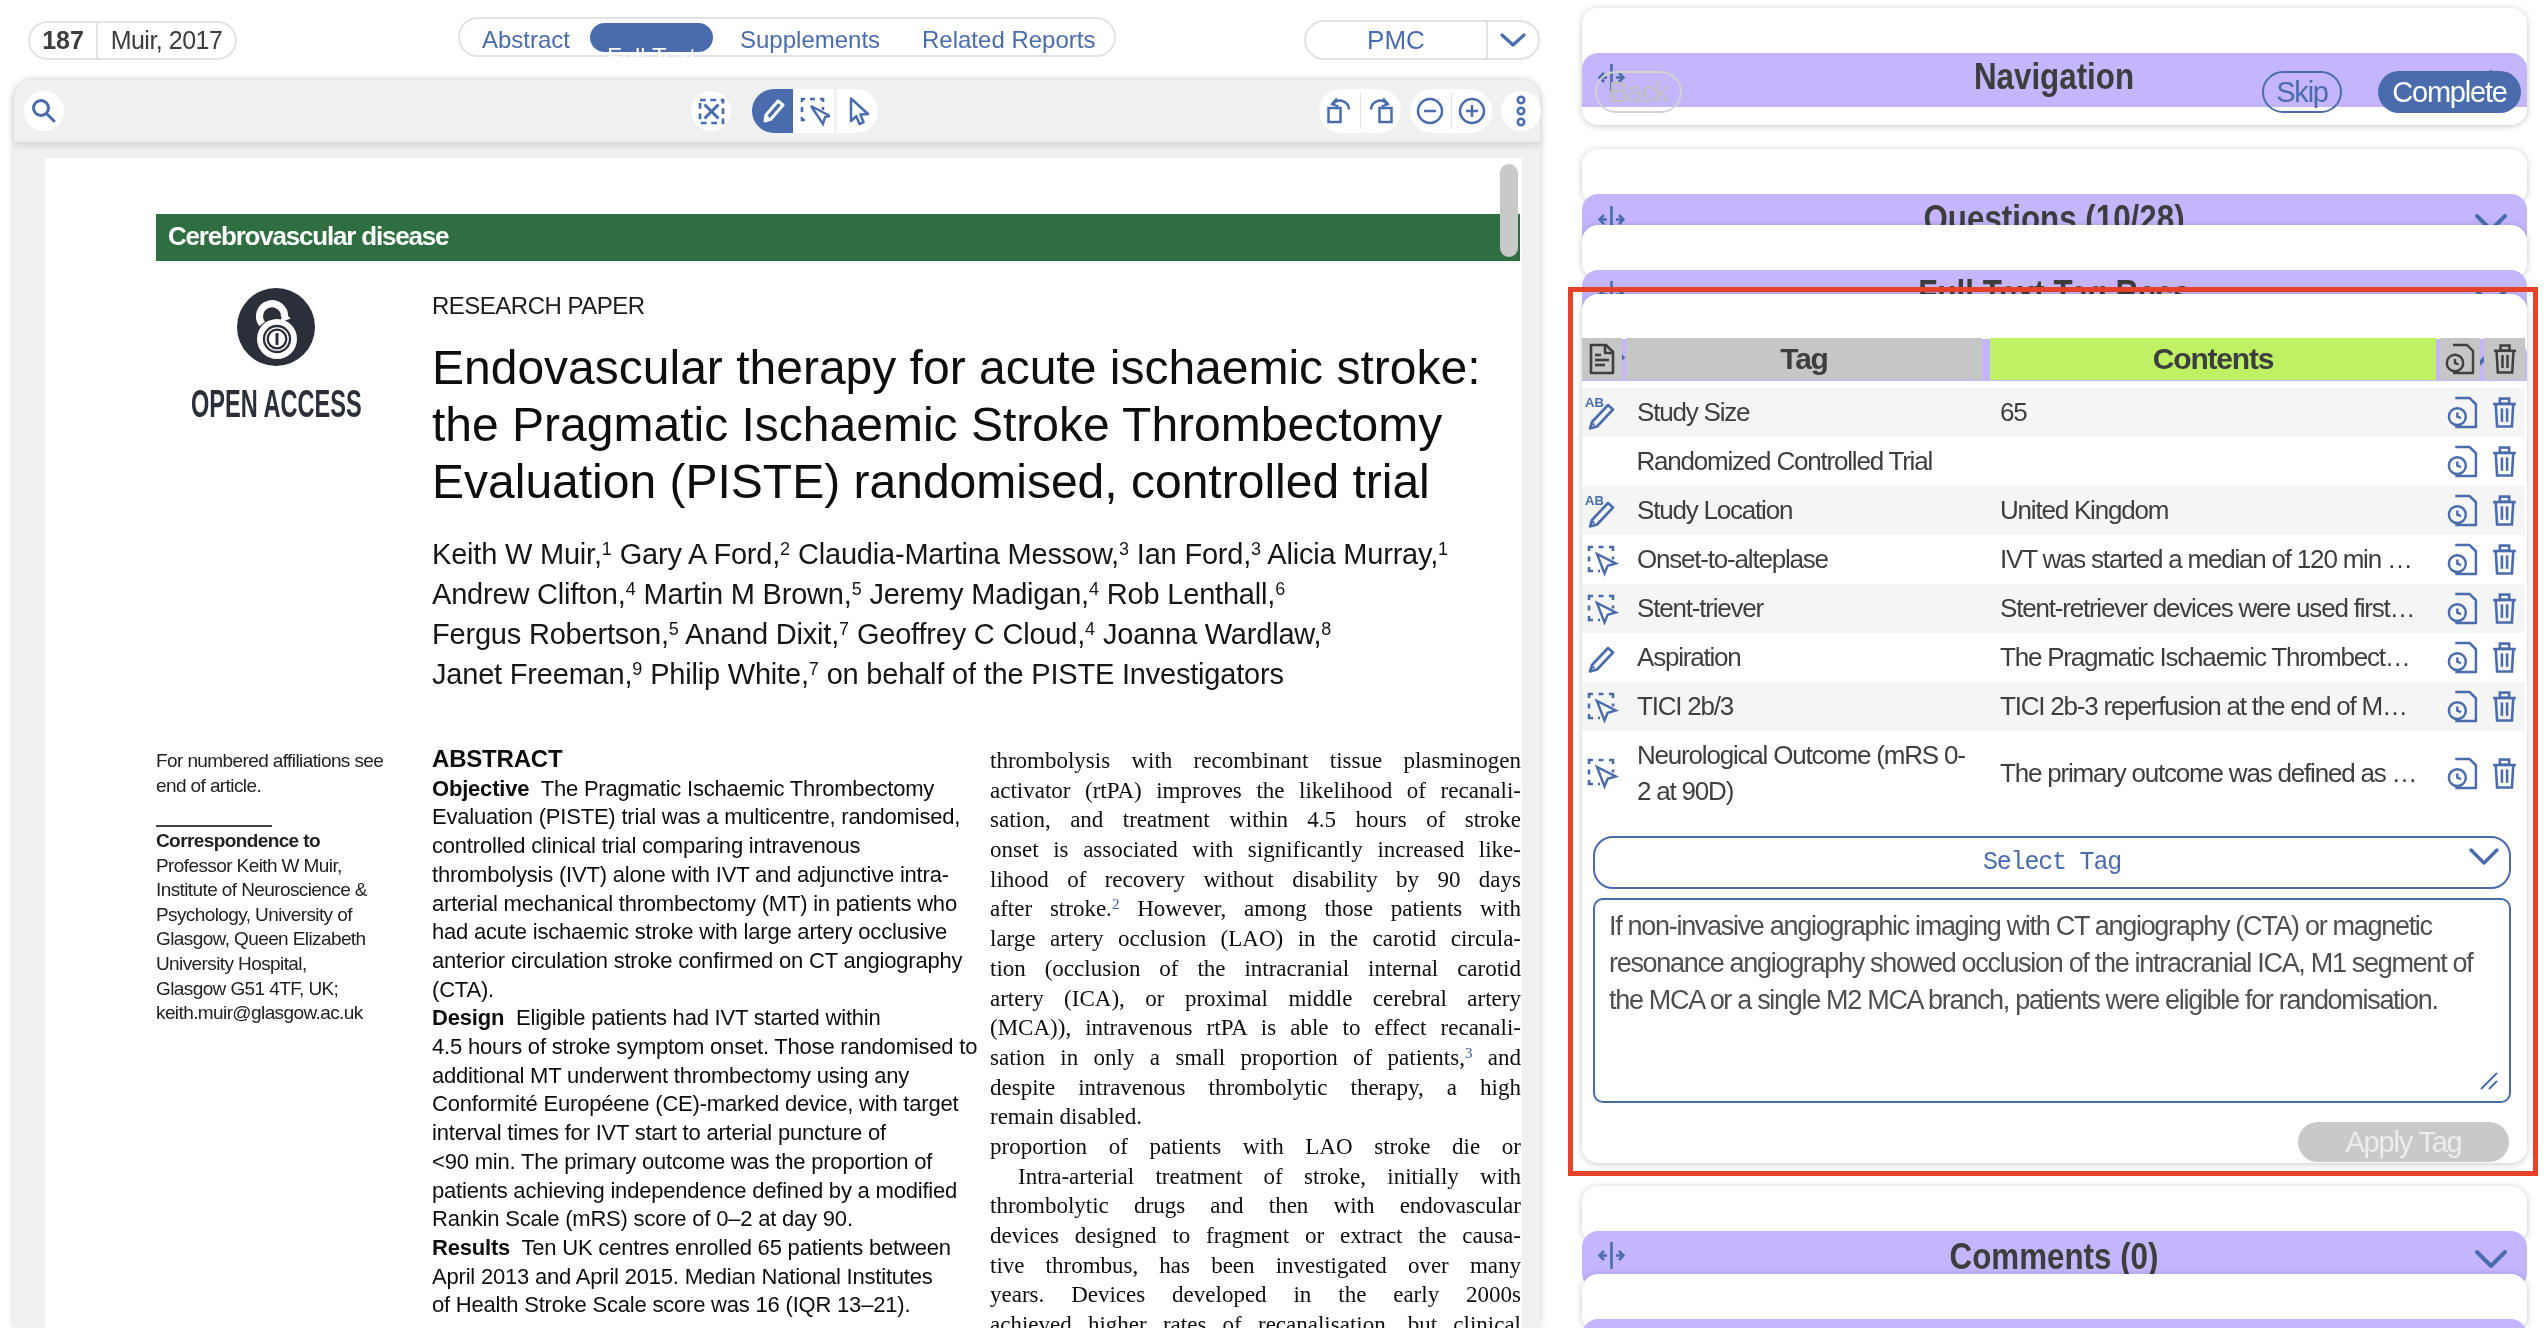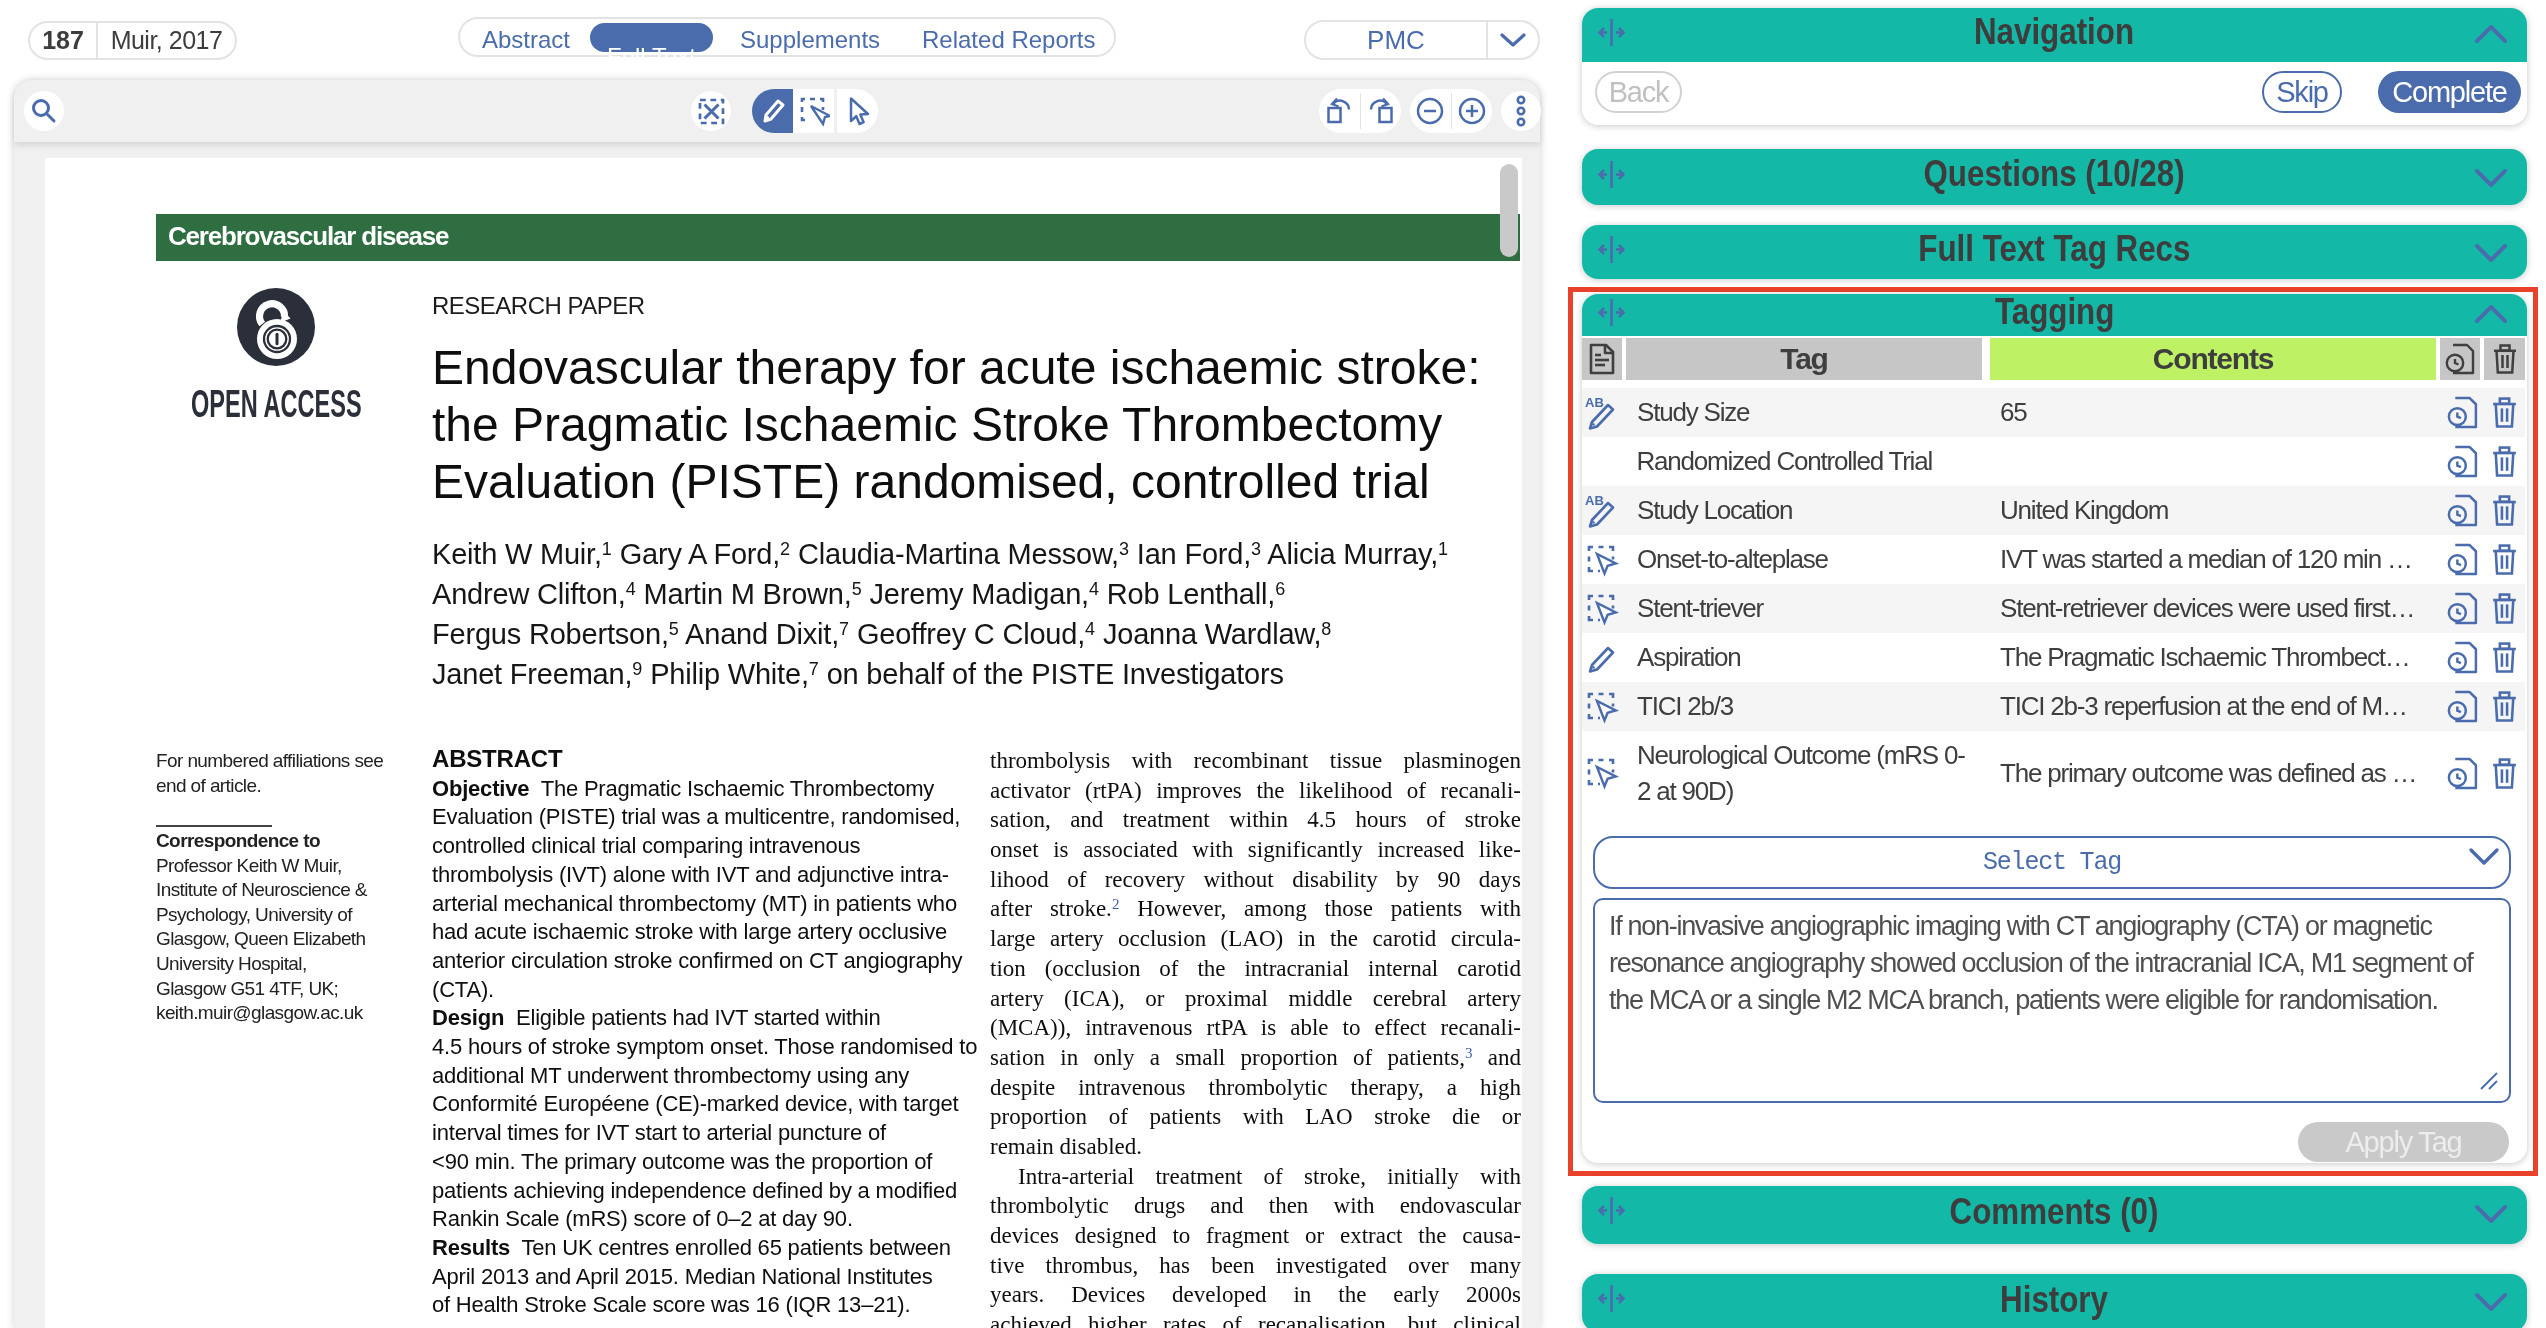--- a/index.html
+++ b/index.html
@@ -55,22 +55,22 @@
 .sideblk { left:111px; font-size:19px; line-height:24.6px; color:#222; letter-spacing:-0.6px; }
 #abscol { left:387px; top:587px; font-size:22px; line-height:28.7px; color:#0e0e0e; letter-spacing:-0.2px; }
 #sercol { left:945px; top:588px; width:531px; font-size:23px; line-height:29.7px;
   font-family:"Liberation Serif", serif; color:#0e0e0e; }
 #sercol .jl { text-align:justify; text-align-last:justify; height:29.7px; }
 #sercol sup { color:#3a5fa8; font-size:15px; vertical-align:7px; line-height:0; }
 
 
 .card { position:absolute; left:1582px; width:945px; background:#fff;
   border-radius:16px; box-shadow:0 1px 7px rgba(0,0,0,.22); }
-.chead { position:relative; height:54px; background:#14b8a6; border-radius:16px 16px 0 0;
-  display:flex; align-items:center; justify-content:center; }
+.chead { position:relative; height:54px; background:#c4b5fd; border-radius:16px 16px 0 0;
+  display:flex; align-items:center; justify-content:center;margin-top:45px; }
 .chead.only { border-radius:16px; height:100%; }
 .chead .ttl { font-size:36px; font-weight:bold; color:#3d3d3d; display:inline-block;
   transform:scaleX(0.87); white-space:nowrap; position:relative; top:-3px; }
 .mico { position:absolute; left:16px; top:8px; }
 .chv  { position:absolute; right:18px; top:15px; }
 .btn { position:absolute; border-radius:22px; font-size:29px; letter-spacing:-1.2px; display:flex;
   align-items:center; justify-content:center; }
 
 
 .trow { position:absolute; left:0; width:943px; height:49px; display:flex; align-items:center; }
@@ -221,22 +221,22 @@
       <div class="jl">sation, and treatment within 4.5 hours of stroke</div>
       <div class="jl">onset is associated with significantly increased like-</div>
       <div class="jl">lihood of recovery without disability by 90 days</div>
       <div class="jl">after stroke.<sup>2</sup> However, among those patients with</div>
       <div class="jl">large artery occlusion (LAO) in the carotid circula-</div>
       <div class="jl">tion (occlusion of the intracranial internal carotid</div>
       <div class="jl">artery (ICA), or proximal middle cerebral artery</div>
       <div class="jl">(MCA)), intravenous rtPA is able to effect recanali-</div>
       <div class="jl">sation in only a small proportion of patients,<sup>3</sup> and</div>
       <div class="jl">despite intravenous thrombolytic therapy, a high</div>
+      <div class="jl" style="text-align-last:left;">remain disabled.</div>
       <div class="jl">proportion of patients with LAO stroke die or</div>
-      <div class="jl" style="text-align-last:left;">remain disabled.</div>
       <div class="jl" style="text-indent:28px;">Intra-arterial treatment of stroke, initially with</div>
       <div class="jl">thrombolytic drugs and then with endovascular</div>
       <div class="jl">devices designed to fragment or extract the causa-</div>
       <div class="jl">tive thrombus, has been investigated over many</div>
       <div class="jl">years. Devices developed in the early 2000s</div>
       <div class="jl">achieved higher rates of recanalisation, but clinical</div>
     </div>
   </div>
   <div class="abs" id="sbthumb"></div>
 </div>

